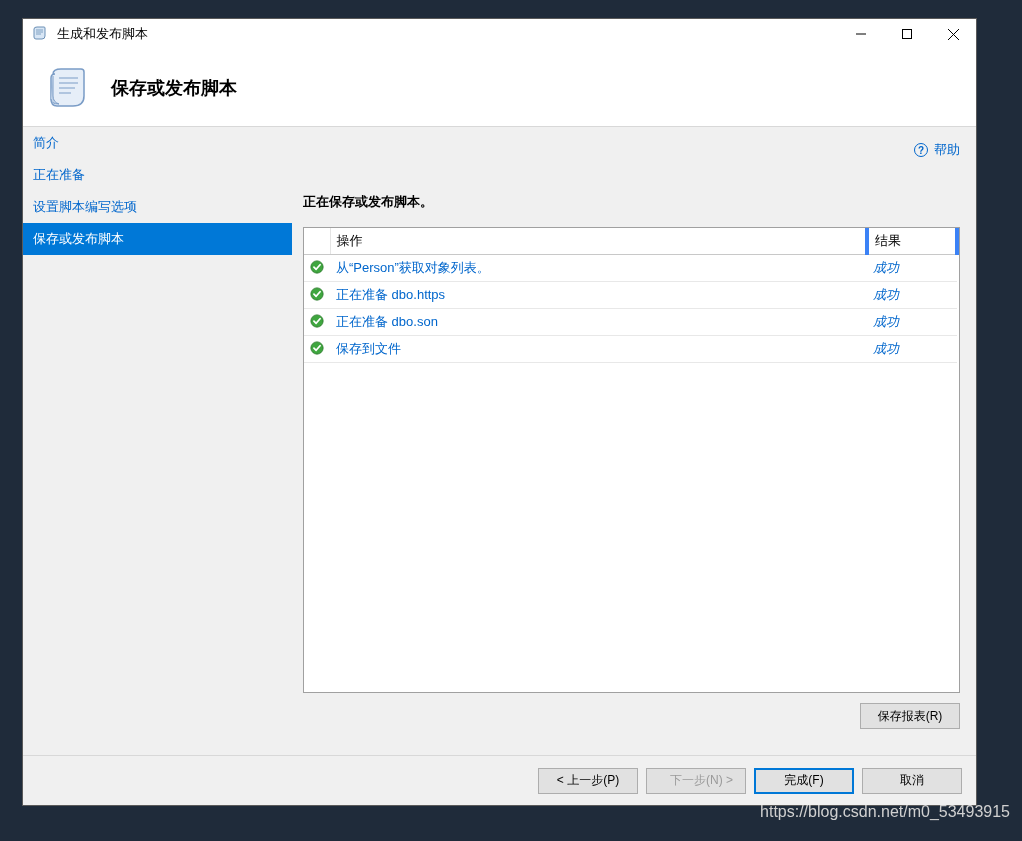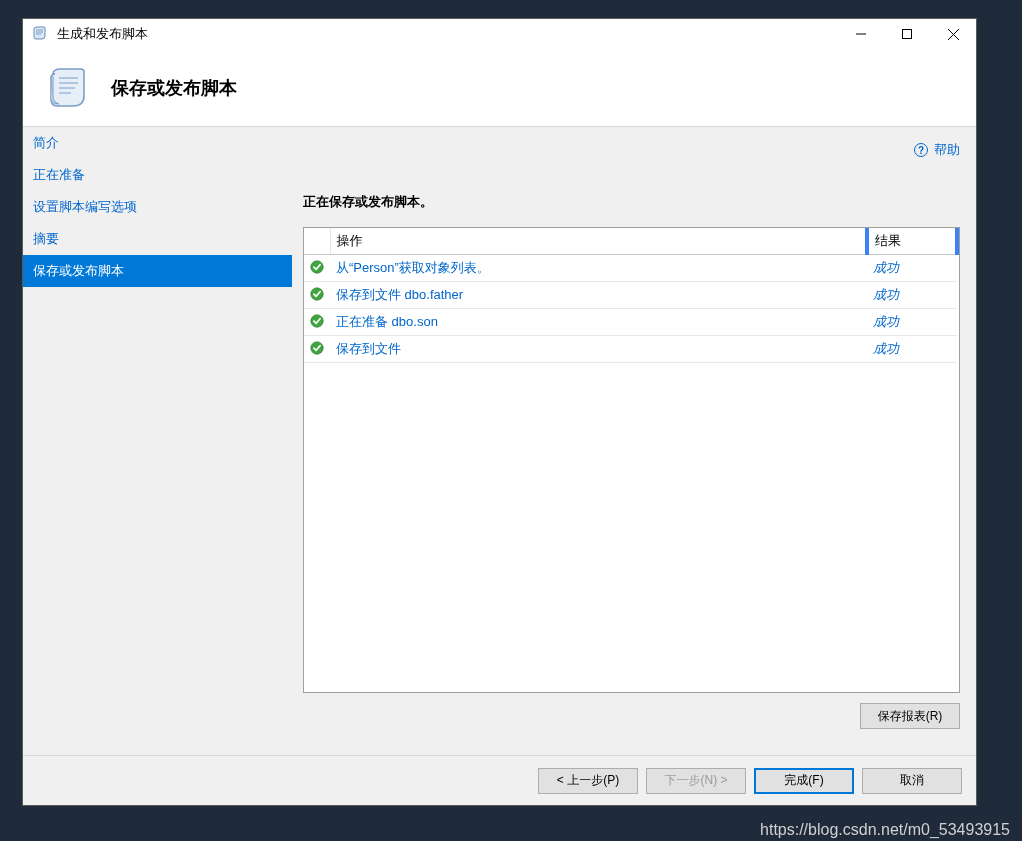--- a/index.html
+++ b/index.html
@@ -149,35 +149,35 @@
   .btn {
     min-width: 100px;
     height: 26px;
     border: 1px solid #adadad;
     background: #e1e1e1;
     font-size: 12px;
     font-family: inherit;
     padding: 0 12px;
     cursor: pointer;
   }
-  .btn:disabled { color: #9a9a9a; cursor: default; }
+  .btn:disabled { color: #9a9a9a; cursor: default; text-align: right; }
   .btn.primary { border: 2px solid #0078d7; background: #e1e1e1; }
   .footer {
     height: 50px;
     border-top: 1px solid #d8d8d8;
     background: #f0f0f0;
     display: flex;
     align-items: center;
     justify-content: flex-end;
     gap: 8px;
     padding-right: 14px;
   }
   .watermark {
     position: absolute;
-    right: 12px; bottom: 2px;
+    right: 12px; bottom: 20px;
     color: #d0d0d0;
     font-size: 16px;
     font-family: Arial, sans-serif;
   }
 </style>
 </head>
 <body>
 
 <div class="window">
 
@@ -219,21 +219,20 @@
     </span>
     <span class="header-title">保存或发布脚本</span>
   </div>
 
   <div class="body">
 
     <div class="sidebar">
       <div class="nav-item">简介</div>
       <div class="nav-item">正在准备</div>
       <div class="nav-item">设置脚本编写选项</div>
-      <div class="nav-item">摘要</div>
       <div class="nav-item active">保存或发布脚本</div>
     </div>
 
     <div class="main">
       <div class="help-link-row">
         <span class="help-icon">?</span>
         <span>帮助</span>
       </div>
 
       <div class="status-text">正在保存或发布脚本。</div>
@@ -254,21 +253,21 @@
                     <path d="M4.5 8.2 L7 10.6 L11.5 5.4" fill="none" stroke="#fff" stroke-width="2" stroke-linecap="round" stroke-linejoin="round"></path>
                   </svg></td>
                 <td class="op-cell">从“Person”获取对象列表。</td>
                 <td class="result-cell">成功</td>
               </tr>
               <tr>
                 <td class="icon-cell"><svg class="check-icon" viewBox="0 0 16 16">
                     <circle cx="8" cy="8" r="7" fill="#3fa63f" stroke="#2e7d2e" stroke-width="1"></circle>
                     <path d="M4.5 8.2 L7 10.6 L11.5 5.4" fill="none" stroke="#fff" stroke-width="2" stroke-linecap="round" stroke-linejoin="round"></path>
                   </svg></td>
-                <td class="op-cell">保存到文件 dbo.father</td>
+                <td class="op-cell">正在准备 dbo.https</td>
                 <td class="result-cell">成功</td>
               </tr>
               <tr>
                 <td class="icon-cell"><svg class="check-icon" viewBox="0 0 16 16">
                     <circle cx="8" cy="8" r="7" fill="#3fa63f" stroke="#2e7d2e" stroke-width="1"></circle>
                     <path d="M4.5 8.2 L7 10.6 L11.5 5.4" fill="none" stroke="#fff" stroke-width="2" stroke-linecap="round" stroke-linejoin="round"></path>
                   </svg></td>
                 <td class="op-cell">正在准备 dbo.son</td>
                 <td class="result-cell">成功</td>
               </tr>

